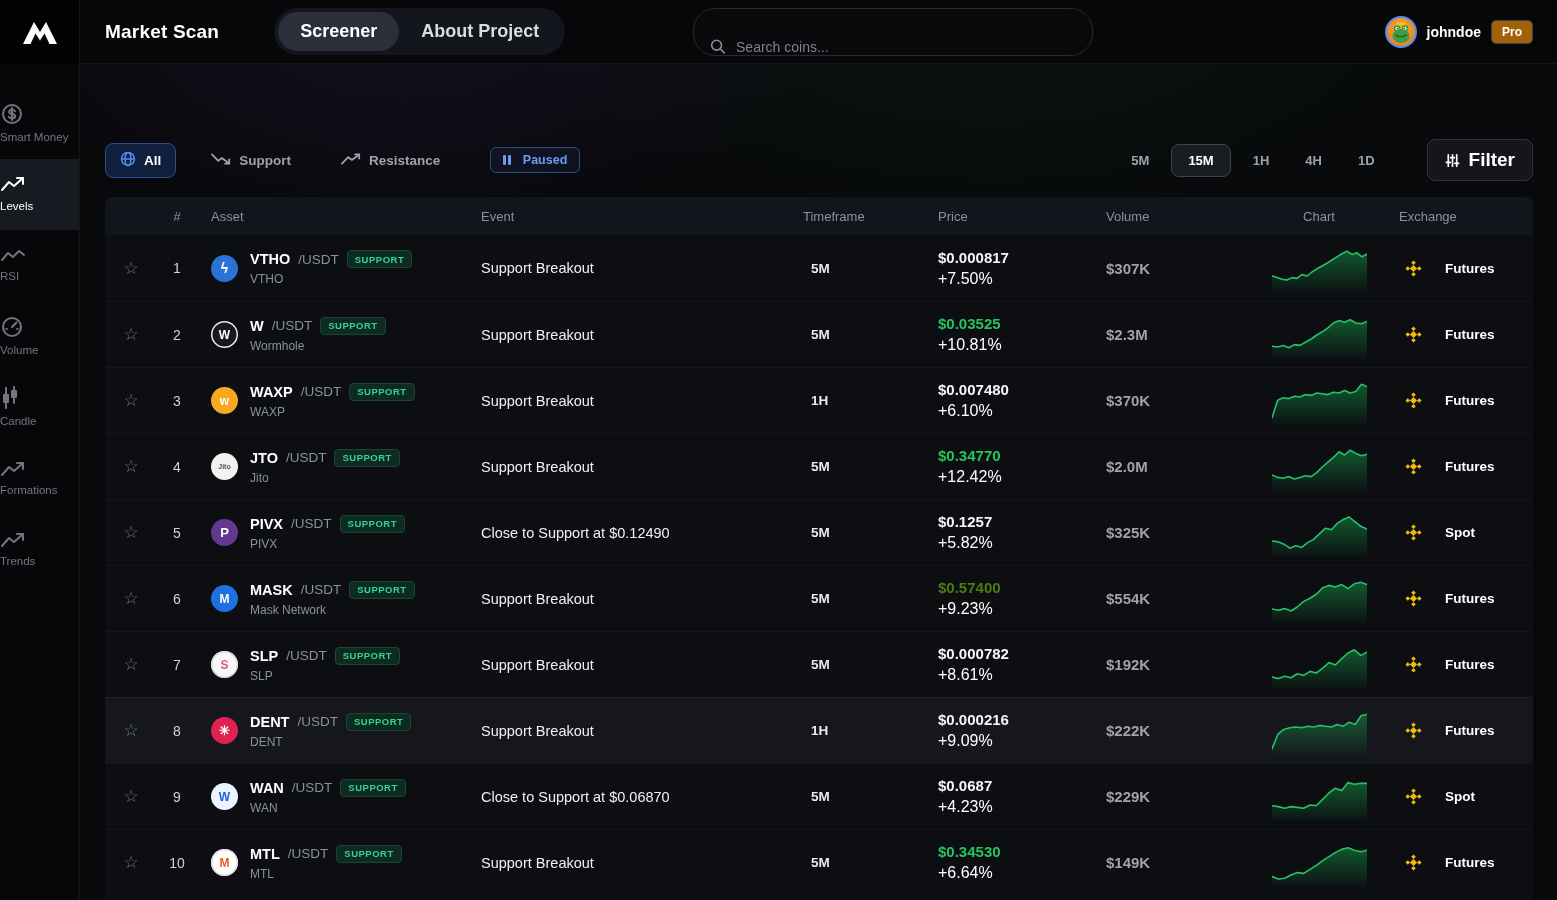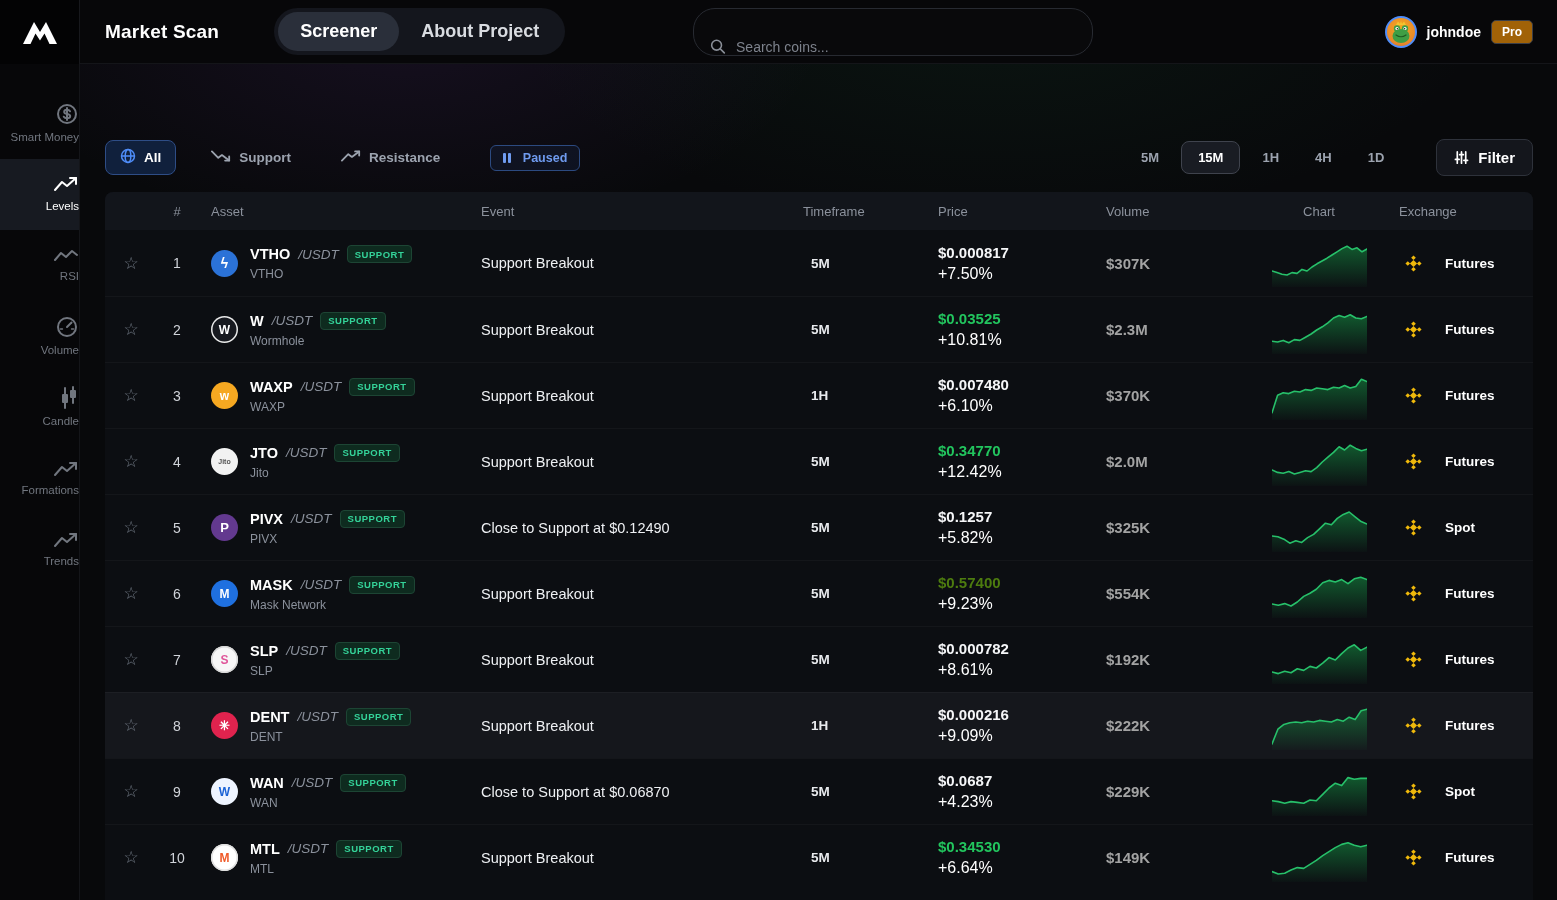--- a/index.html
+++ b/index.html
@@ -19,57 +19,57 @@
   .searchbox { margin-left:128px; width:400px; height:48px; border:1px solid #272a31; border-radius:22px; display:flex; align-items:flex-end; padding:0 16px; gap:10px; background:rgba(255,255,255,0.01); }
   .searchbox input { background:transparent; border:none; outline:none; color:#c9ccd2; font-family:inherit; font-size:14px; width:100%; }
   .searchbox input::placeholder { color:#7d828c; }
   .user-cluster { margin-left:auto; margin-right:24px; display:flex; align-items:center; gap:10px; }
   .avatar { width:32px; height:32px; border-radius:50%; border:2px solid #4f8df9; background:radial-gradient(circle at 50% 35%, #f6a821 0%, #e8882a 70%, #c96f2a 100%); display:flex; align-items:center; justify-content:center; overflow:hidden; }
   .user-name { font-size:14px; font-weight:bold; }
   .pro-badge { background:#a16207; border:1px solid #3a3e48; color:#fff; font-size:12px; font-weight:bold; padding:4px 10px; border-radius:5px; }
   
   .shell { display:flex; flex:1; min-height:0; }
   .sidebar { width:80px; flex:none; background:#070709; border-right:1px solid #141519; padding-top:24px; display:flex; flex-direction:column; }
-  .side-item { height:71px; display:flex; flex-direction:column; align-items:flex-end; justify-content:center; gap:5px; color:#71767f; font-size:11.5px; cursor:pointer; text-align:center; line-height:1.15; }
+  .side-item { height:71px; display:flex; flex-direction:column; align-items:flex-start; justify-content:center; gap:5px; color:#71767f; font-size:11.5px; cursor:pointer; text-align:center; line-height:1.15; }
   .side-item.active { background:#171a21; color:#fff; }
   .side-item svg { display:block; }
   
   .main { flex:1; min-width:0; display:flex; flex-direction:column;
     background:
       radial-gradient(600px 300px at 22% -40px, rgba(110,55,160,0.14), transparent 70%),
       radial-gradient(700px 320px at 62% -60px, rgba(30,110,65,0.12), transparent 70%),
       #08090b; }
   .controls { margin-top:75px; padding:0 24px 0 25px; display:flex; align-items:center; flex:none; }
   .seg-tabs { display:flex; align-items:center; gap:20px; }
   .seg-tab { display:flex; align-items:center; gap:8px; border:1px solid transparent; background:transparent; color:#9ca3af; font-family:inherit; font-size:13.5px; font-weight:bold; padding:7px 14px; border-radius:8px; cursor:pointer; }
   .seg-tab.active { background:#10203c; border-color:#2e4d86; color:#fff; }
   .paused-btn { margin-left:35px; display:flex; align-items:center; gap:12px; background:rgba(45,80,160,0.12); border:1px solid #2c4a80; color:#6f9bef; font-family:inherit; font-size:12.5px; font-weight:bold; padding:5px 12px; border-radius:6px; cursor:pointer; }
   .pause-bars { display:flex; gap:2.5px; }
   .pause-bars i { width:2.5px; height:10px; background:#6f9bef; border-radius:1px; }
   .tf-cluster { margin-left:auto; display:flex; align-items:center; gap:8px; }
   .tf-btn { border:1px solid transparent; background:transparent; color:#9ca3af; font-family:inherit; font-size:13px; font-weight:bold; padding:8px 13px; border-radius:8px; cursor:pointer; }
   .tf-btn.active { background:#191c23; border-color:#3f434d; color:#fff; padding:8px 16px; }
-  .filter-btn { margin-left:38px; display:flex; align-items:center; gap:9px; background:#14161c; border:1px solid #2e323b; color:#fff; font-family:inherit; font-size:15px; font-weight:bold; padding:9px 17px; border-radius:8px; cursor:pointer; }
+  .filter-btn { margin-left:38px; display:flex; align-items:center; gap:9px; background:#14161c; border:1px solid #2e323b; color:#fff; font-family:inherit; font-size:19px; font-weight:bold; padding:9px 17px; border-radius:8px; cursor:pointer; }
   
   .table-wrap { margin:16px 24px 0 25px; flex:1; min-height:0; background:#0c0e12; border-radius:8px 8px 0 0; overflow:hidden; display:flex; flex-direction:column; }
   .grid-row { display:grid; grid-template-columns:44px 56px 270px 322px 135px 168px 145px 148px 140px; align-items:center; }
   .thead { height:38px; background:#12151b; color:#8b919c; font-size:13px; flex:none; }
   .thead .th { padding-left:6px; }
   .th-rank { text-align:center; padding-left:0 !important; }
   .th-chart { text-align:center; padding-left:0 !important; }
   .trow { height:66px; border-top:1px solid rgba(255,255,255,0.035); cursor:pointer; }
   .trow:first-child { border-top:none; }
   .trow.highlight { background:#15171c; }
   .star { color:#6e7681; font-size:17px; text-align:center; padding-left:8px; cursor:pointer; }
   .rank { color:#d0d3d9; font-size:14px; text-align:center; }
   .asset-cell { display:flex; align-items:center; gap:12px; padding-left:6px; }
   .coin-ic { width:27px; height:27px; border-radius:50%; flex:none; display:flex; align-items:center; justify-content:center; font-weight:bold; }
   .asset-line { display:flex; align-items:center; gap:8px; }
   .sym { font-size:14.5px; font-weight:bold; color:#fff; }
-  .pair { font-size:13.5px; color:#8b919c;font-style:italic; }
+  .pair { font-size:13.5px; color:#8b919c; }
   .lvl-badge { font-size:9.5px; font-weight:bold; letter-spacing:.5px; color:#34d399; background:#0e2b1f; border:1px solid #1d4534; padding:2.5px 7px; border-radius:4px; }
   .coin-name { font-size:12px; color:#8b919c; margin-top:4px; }
   .event { font-size:14.5px; color:#eef0f3; padding-left:6px; }
   .tf-cell { font-size:13.5px; font-weight:bold; color:#e8eaed; padding-left:14px; }
   .price-cell { padding-left:6px; }
   .price { font-size:15px; font-weight:bold; }
   .price.white { color:#f5f6f8; } .price.green { color:#22c55e; } .price.red { color:#4d7c0f; }
   .pct { font-size:16px; color:#ffffff; margin-top:4px; }
   .vol { font-size:15px; font-weight:bold; color:#a3a3a3; padding-left:6px; }
   .chart-cell { display:flex; justify-content:center; }

